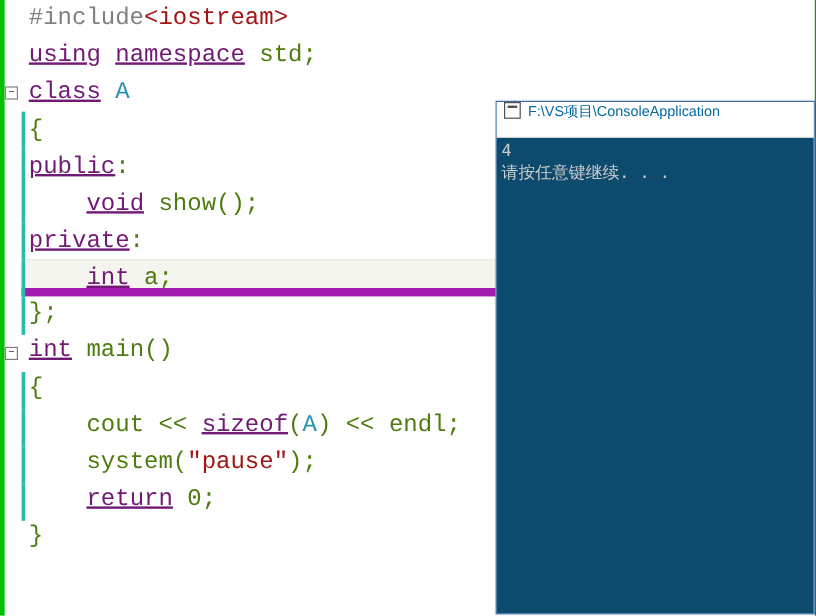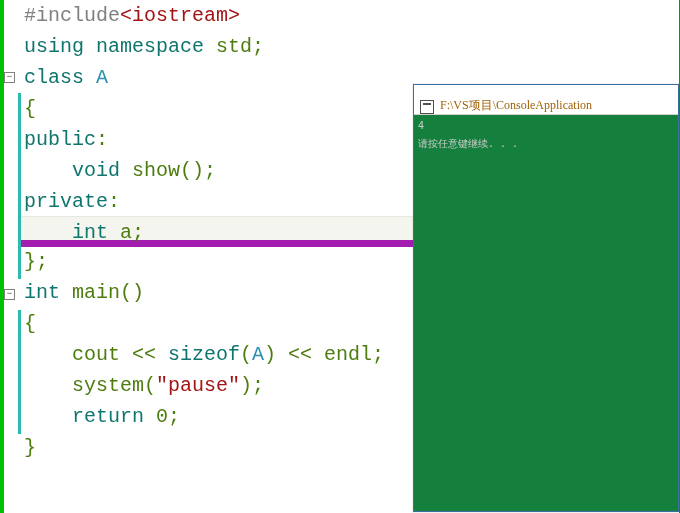--- a/index.html
+++ b/index.html
@@ -74,67 +74,67 @@
     display: inline-block;
     position: absolute;
     left: 18px;
     width: 3px;
     height: 31px;
     background: #2bbab0;
   }
   
   .pp { color: #808080; }        
   .inc { color: #a31515; }       
-  .kw { color: #0f766e; }        
+  .kw { color: #701a75; text-decoration: underline; }        
   .ty { color: #2b91af; }        
   .op { color: #4d7c0f; }
   .str { color: #a31515; }
 
   
   .console {
     position: absolute;
     left: 413px;
     top: 84px;
     width: 266px;
     height: 428px;
     border: 1px solid #3c6ea5;
     background: #ffffff;
     box-shadow: 0 0 0 1px rgba(0,0,0,0.05);
   }
   .console-title {
     height: 30px;
     background: #ffffff;
     display: flex;
-    align-items: flex-end;
+    align-items: flex-start;
     padding: 0 6px;
-    font-family: Liberation Serif, serif;
+    font-family: Liberation Sans, sans-serif;
     font-size: 12px;
-    color: #a16207;
+    color: #0369a1;
     border-bottom: 1px solid #d0d0d0;
   }
   .console-icon {
     width: 14px;
     height: 14px;
     border: 1px solid #505050;
     margin-right: 6px;
     background: #ffffff;
     position: relative;
   }
   .console-icon::after {
     content: "";
     position: absolute;
     left: 2px; top: 2px;
     width: 8px; height: 2px;
     background: #505050;
   }
   .console-body {
-    background: #15803d;
+    background: #0c4a6e;
     color: #cccccc;
     font-family: "NSimSun", "SimSun", Consolas, monospace;
-    font-size: 10px;
+    font-size: 14px;
     line-height: 18px;
     padding: 2px 4px;
     height: calc(100% - 30px);
     white-space: pre;
   }
 </style>
 </head>
 <body>
 
 <div class="editor">

